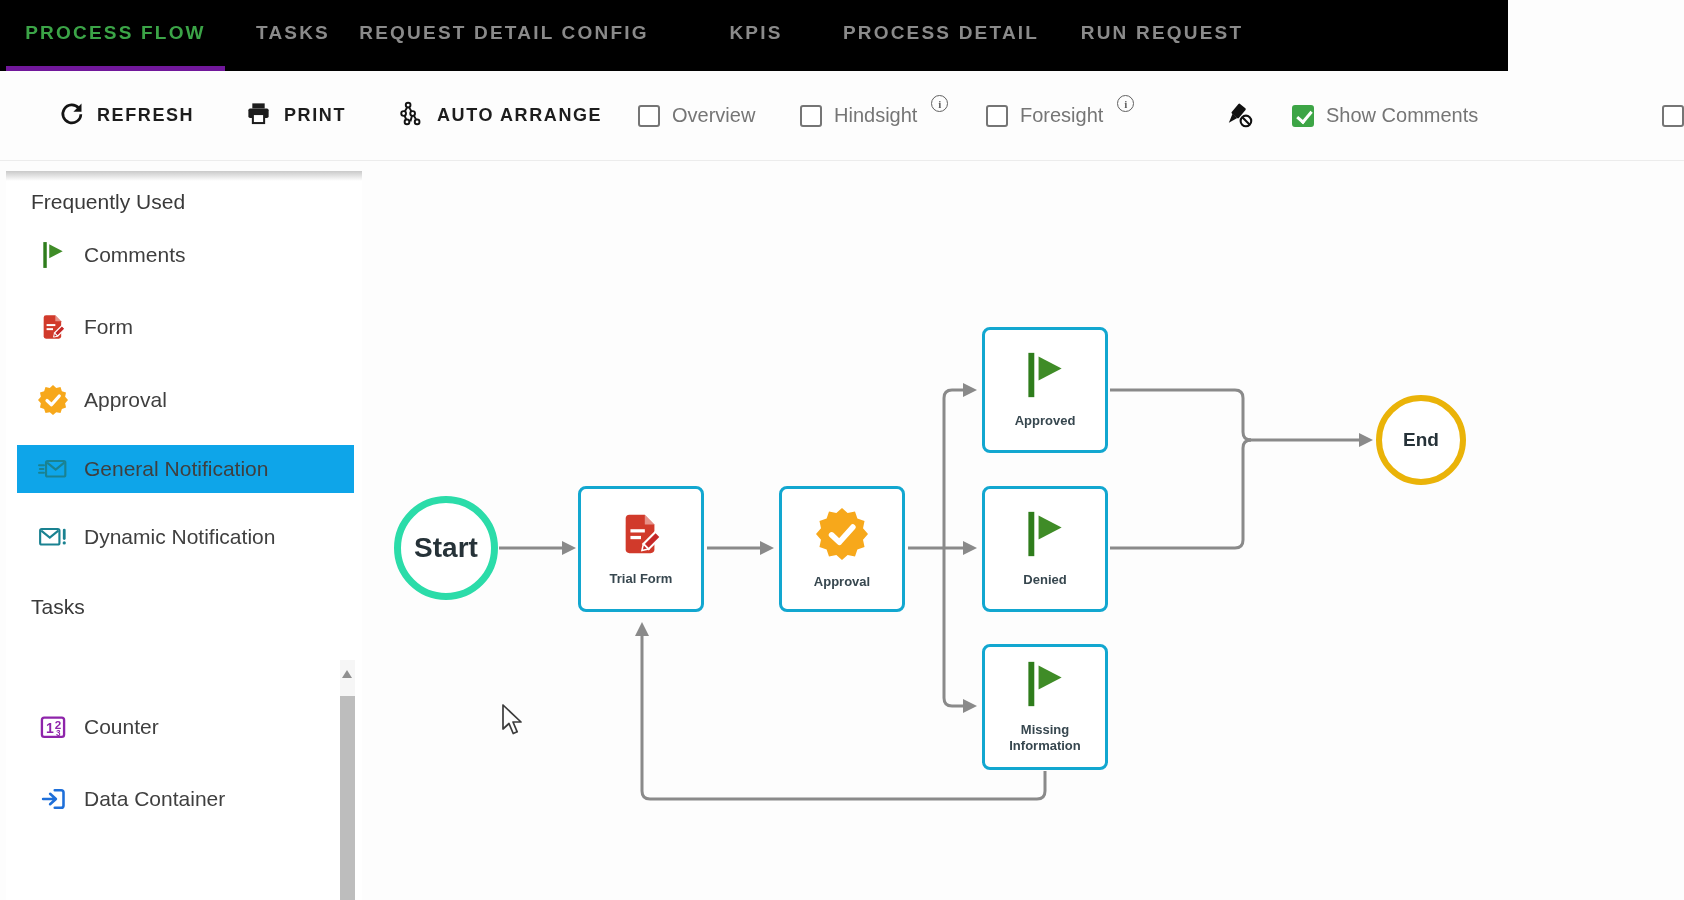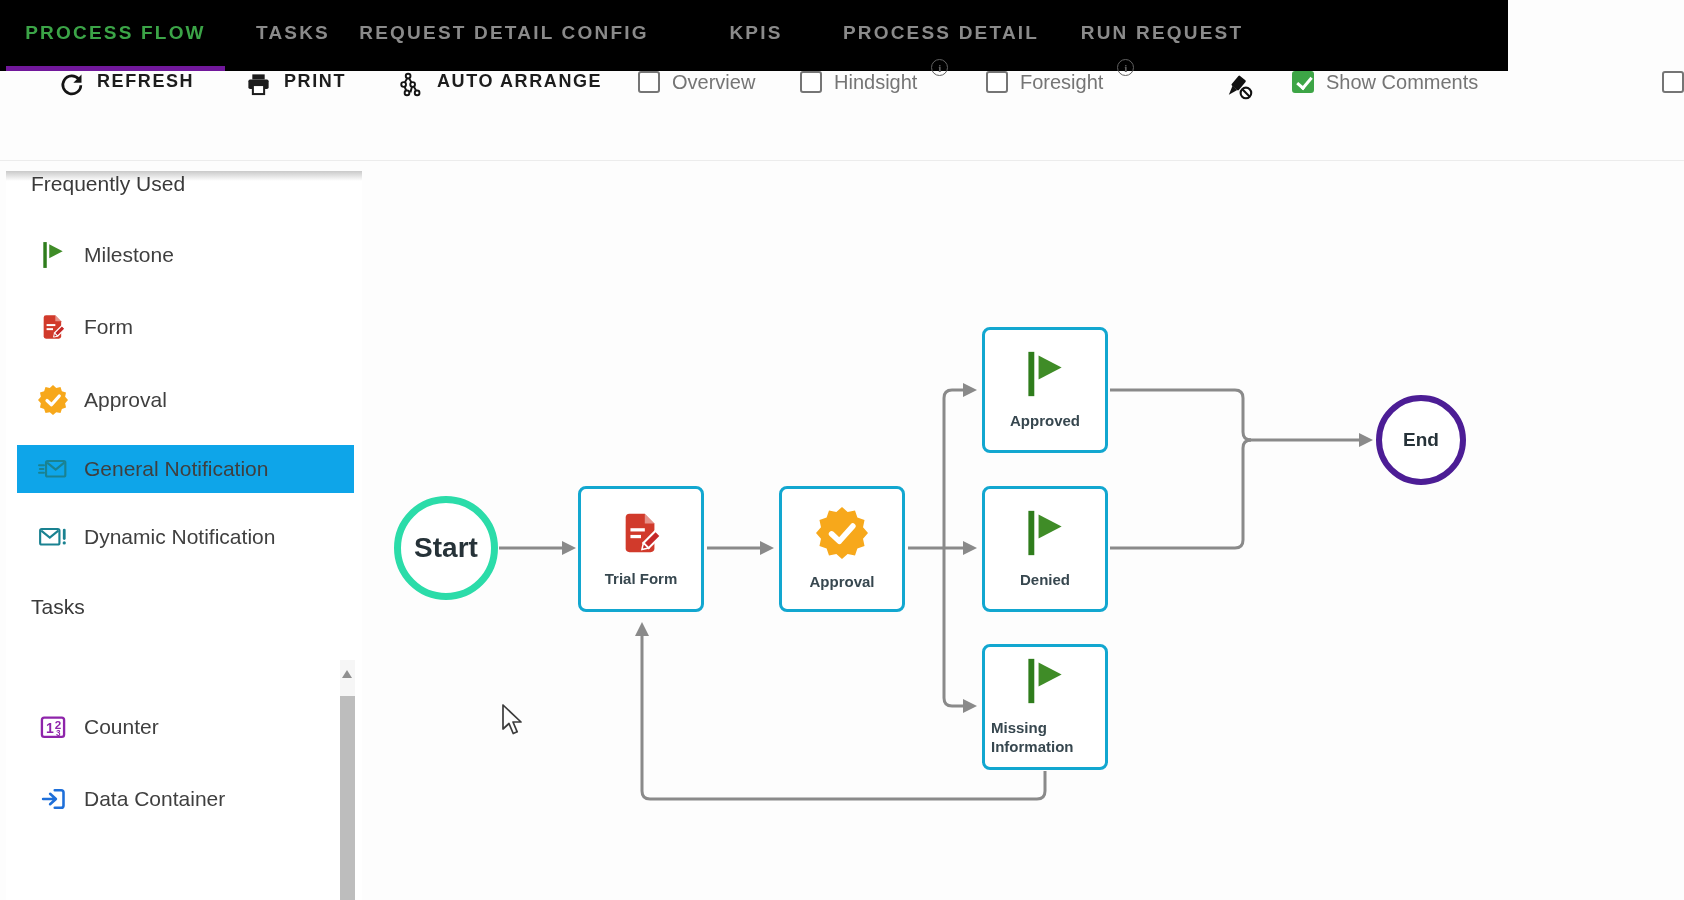--- a/index.html
+++ b/index.html
@@ -8,21 +8,21 @@
 
   
   .tabbar { position:absolute; top:0; left:0; width:1508px; height:71px; background:#000000; }
   .tab { position:absolute; top:0; height:66px; display:flex; align-items:center; justify-content:center;
          font-size:19px; font-weight:600; letter-spacing:2.2px; color:#8a8a8a; cursor:pointer; white-space:nowrap; }
   .tab.active { color:#3ba447; }
   .tab-underline { position:absolute; left:6px; top:66px; width:219px; height:5px; background:#71189b; }
 
   
   .toolbar { position:absolute; top:71px; left:0; width:1684px; height:89px; background:#fdfdfd; }
-  .titem { position:absolute; top:0; height:89px; display:flex; gap:12px; cursor:pointer; }
+  .titem { position:absolute; top:0; height:89px; display:flex; align-items:center; gap:12px; cursor:pointer; }
   .tlabel { font-size:18px; font-weight:700; letter-spacing:1.6px; color:#1d1d1d; white-space:nowrap; }
   .cblabel { font-size:20px; font-weight:400; color:#757575; white-space:nowrap; }
   .checkbox { width:22px; height:22px; border:2px solid #757575; border-radius:3px; background:#fff; position:relative; flex:0 0 auto; }
   .checkbox.checked { background:#3da546; border-color:#3da546; }
   .checkbox.checked::after { content:""; position:absolute; left:6px; top:1px; width:6px; height:12px;
          border:solid #fff; border-width:0 3px 3px 0; transform:rotate(40deg); }
   .info { width:17px; height:17px; border:1.6px solid #616161; border-radius:50%; color:#616161;
           font-size:11px; font-weight:700; display:flex; align-items:center; justify-content:center;
           font-family:"Liberation Serif", serif; margin-left:2px; position:relative; top:-12px; }
   .hr-line { position:absolute; top:160px; left:0; width:1684px; height:1px; background:#ececec; }
@@ -41,26 +41,26 @@
   
   .sb-track { position:absolute; right:7px; top:489px; width:15px; bottom:0; background:#f6f6f6; }
   .sb-up { position:absolute; top:10px; left:2px; width:0; height:0; border-left:5.5px solid transparent;
            border-right:5.5px solid transparent; border-bottom:8px solid #8f8f8f; cursor:pointer; }
   .sb-thumb { position:absolute; top:36px; bottom:0; left:0; width:15px; background:#bdbdbd; cursor:pointer; }
 
   
   .fnode { position:absolute; width:126px; height:126px; background:#fff; border:3px solid #12a7d0;
            border-radius:8px; display:flex; flex-direction:column; align-items:center;
            justify-content:center; cursor:pointer; z-index:2; }
-  .fnode .nlabel { font-size:15px; font-weight:700; color:#37474f; line-height:1.25;
+  .fnode .nlabel { font-size:13px; font-weight:700; color:#37474f; text-align:center; line-height:1.25;
                    margin-top:10px; padding:0 6px; }
   .circle-node { position:absolute; border-radius:50%; background:#fff; display:flex; align-items:center;
                  justify-content:center; font-weight:700; color:#263238; cursor:pointer; z-index:2; }
   .start-node { left:394px; top:496px; width:104px; height:104px; border:7px solid #2bdca9; font-size:28px; }
-  .end-node { left:1376px; top:395px; width:90px; height:90px; border:6px solid #4c1d95; font-size:19px; }
+  .end-node { left:1376px; top:395px; width:90px; height:90px; border:6px solid #eab308; font-size:19px; }
   #edges { position:absolute; left:0; top:0; z-index:1; pointer-events:none; }
   #cursor { position:absolute; left:500px; top:703px; z-index:9; pointer-events:none; }
 </style>
 </head>
 <body>
 
 <div class="tabbar">
   <div class="tab active" style="left:6px;   width:219px;">PROCESS FLOW</div>
   <div class="tab" style="left:240px; width:106px;">TASKS</div>
   <div class="tab" style="left:350px; width:308px;">REQUEST DETAIL CONFIG</div>
@@ -143,30 +143,30 @@
   </div>
 
   <div class="titem" style="left:1662px;">
     <span class="checkbox"></span>
   </div>
 </div>
 
 <div class="hr-line"></div>
 
 <div class="sidebar">
-  <div class="sec-title" style="top:1px;">Frequently Used</div>
+  <div class="sec-title" style="top:19px;">Frequently Used</div>
 
   <div class="srow" style="top:60px;">
     <span class="sicon">
       <svg width="28" height="28" viewBox="0 0 26 26">
           <rect x="4" y="1" width="3.2" height="24" fill="#2f7d1c"></rect>
           <polygon points="9.5,3 22,9.5 9.5,16" fill="#3f8c27"></polygon>
         </svg>
     </span>
-    <span class="slabel">Milestone</span>
+    <span class="slabel">Comments</span>
   </div>
 
   <div class="srow" style="top:132px;">
     <span class="sicon">
       <svg width="28" height="28" viewBox="0 0 24 24">
         <path d="M6 2 h8 l5 5 v13 a2 2 0 0 1 -2 2 H6 a2 2 0 0 1 -2-2 V4 a2 2 0 0 1 2-2 z" fill="#d13a2b"></path>
         <path d="M14 2 l5 5 h-5 z" fill="#ffffff" opacity="0.45"></path>
         <rect x="6.5" y="9.5" width="7.5" height="1.7" fill="#fff"></rect>
           <rect x="6.5" y="13" width="5.5" height="1.7" fill="#fff"></rect>
         <g transform="rotate(45 17 16)">

